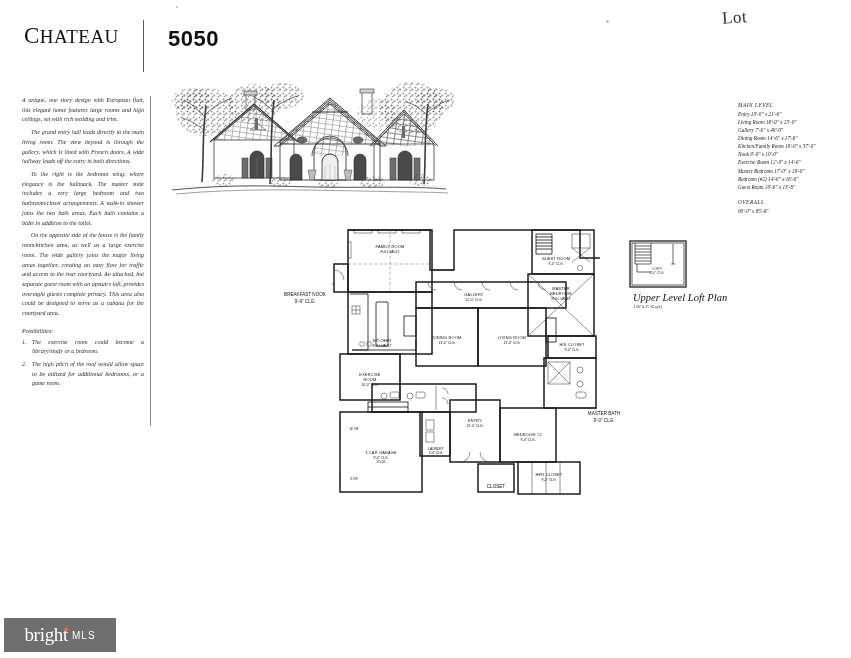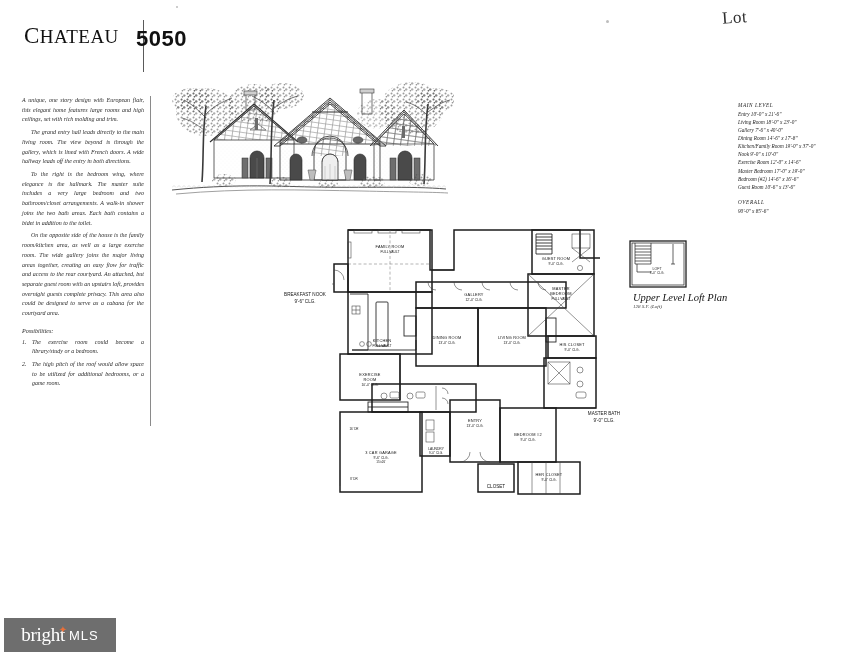--- a/index.html
+++ b/index.html
@@ -31,21 +31,21 @@
     line-height: 1.08;
     color: #111;
     white-space: nowrap;
   }
   .title-line .cap {
     font-size: 23px;
   }
 
   #plan-number {
     position: absolute;
-    left: 136px;
+    left: 168px;
     top: 26px;
     font-family: "Liberation Sans", sans-serif;
     font-weight: bold;
     font-size: 22px;
     letter-spacing: 0.5px;
     color: #111;
   }
   #title-rule {
     position: absolute;
     left: 143px;
@@ -209,21 +209,21 @@
   #watermark .wm-star {
     position: absolute;
     right: -2px;
     top: 1px;
     color: #e8703a;
     font-size: 10px;
     line-height: 1;
   }
   #watermark .wm-mls {
     font-family: "Liberation Sans", sans-serif;
-    font-size: 13px;
+    font-size: 10px;
     color: #ffffff;
     letter-spacing: 1px;
     padding-left: 4px;
   }
 
   
   .speck { position: absolute; background: #bdbdbd; border-radius: 50%; }
 </style>
 </head>
 <body>

